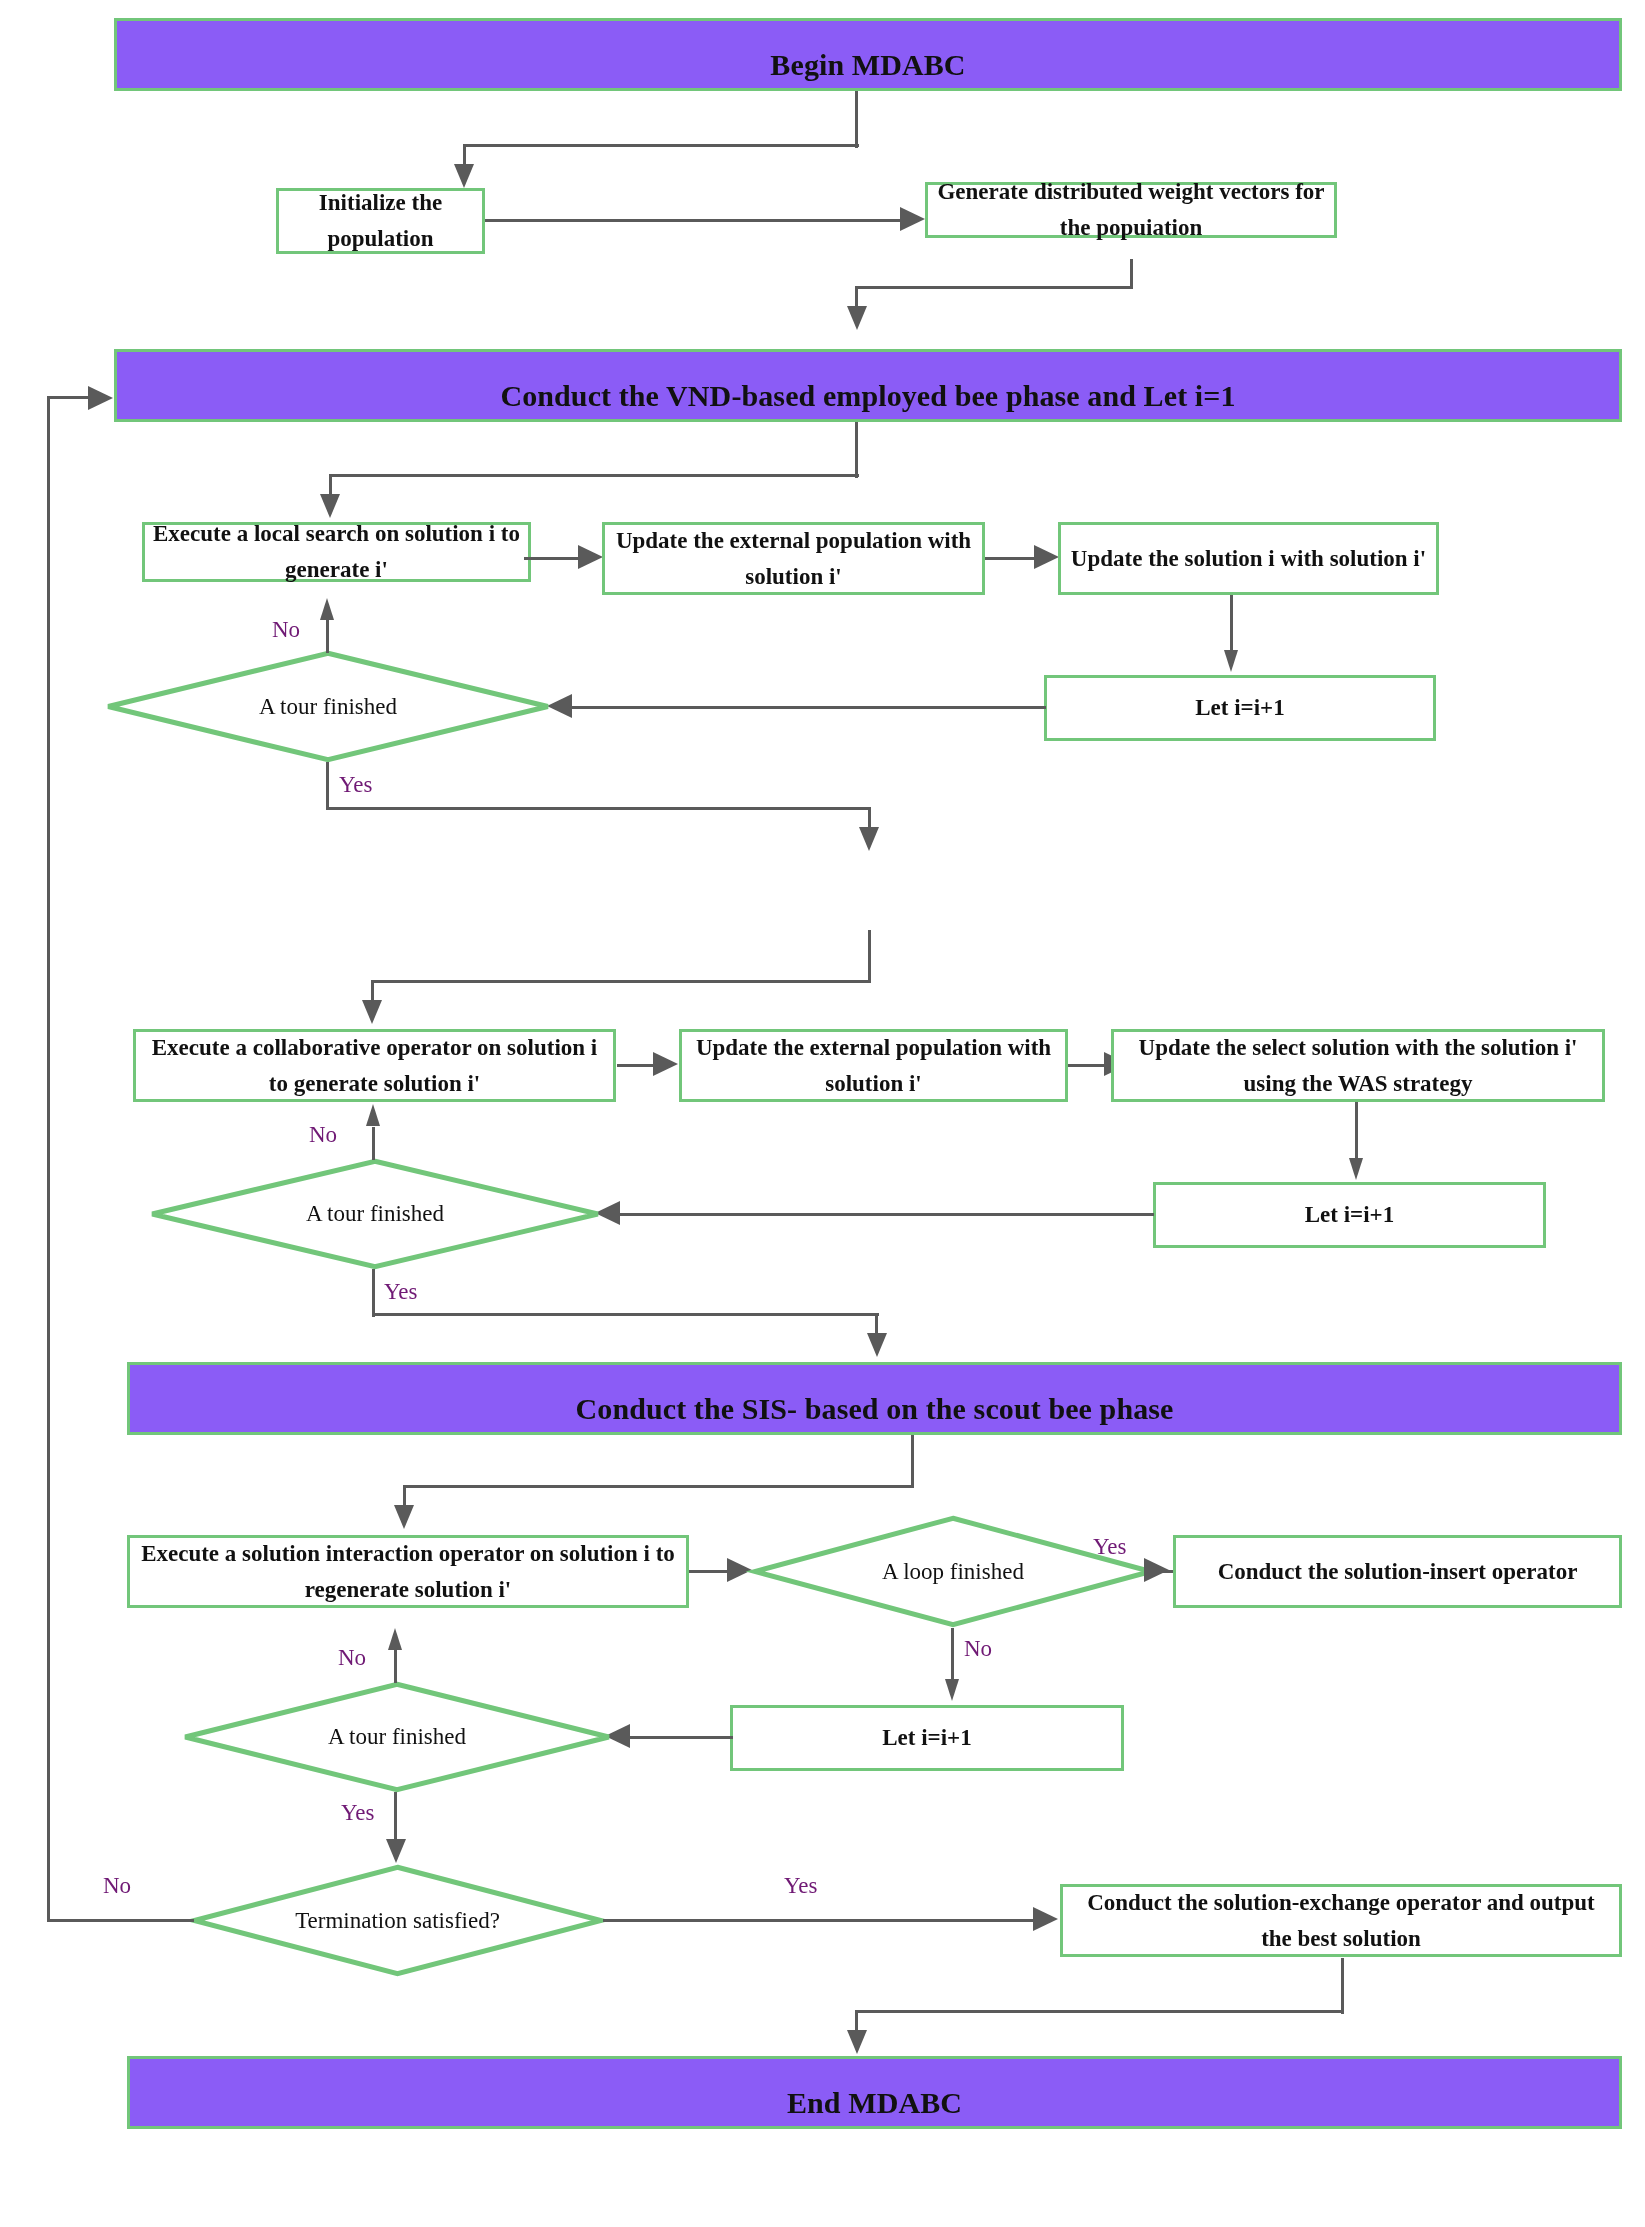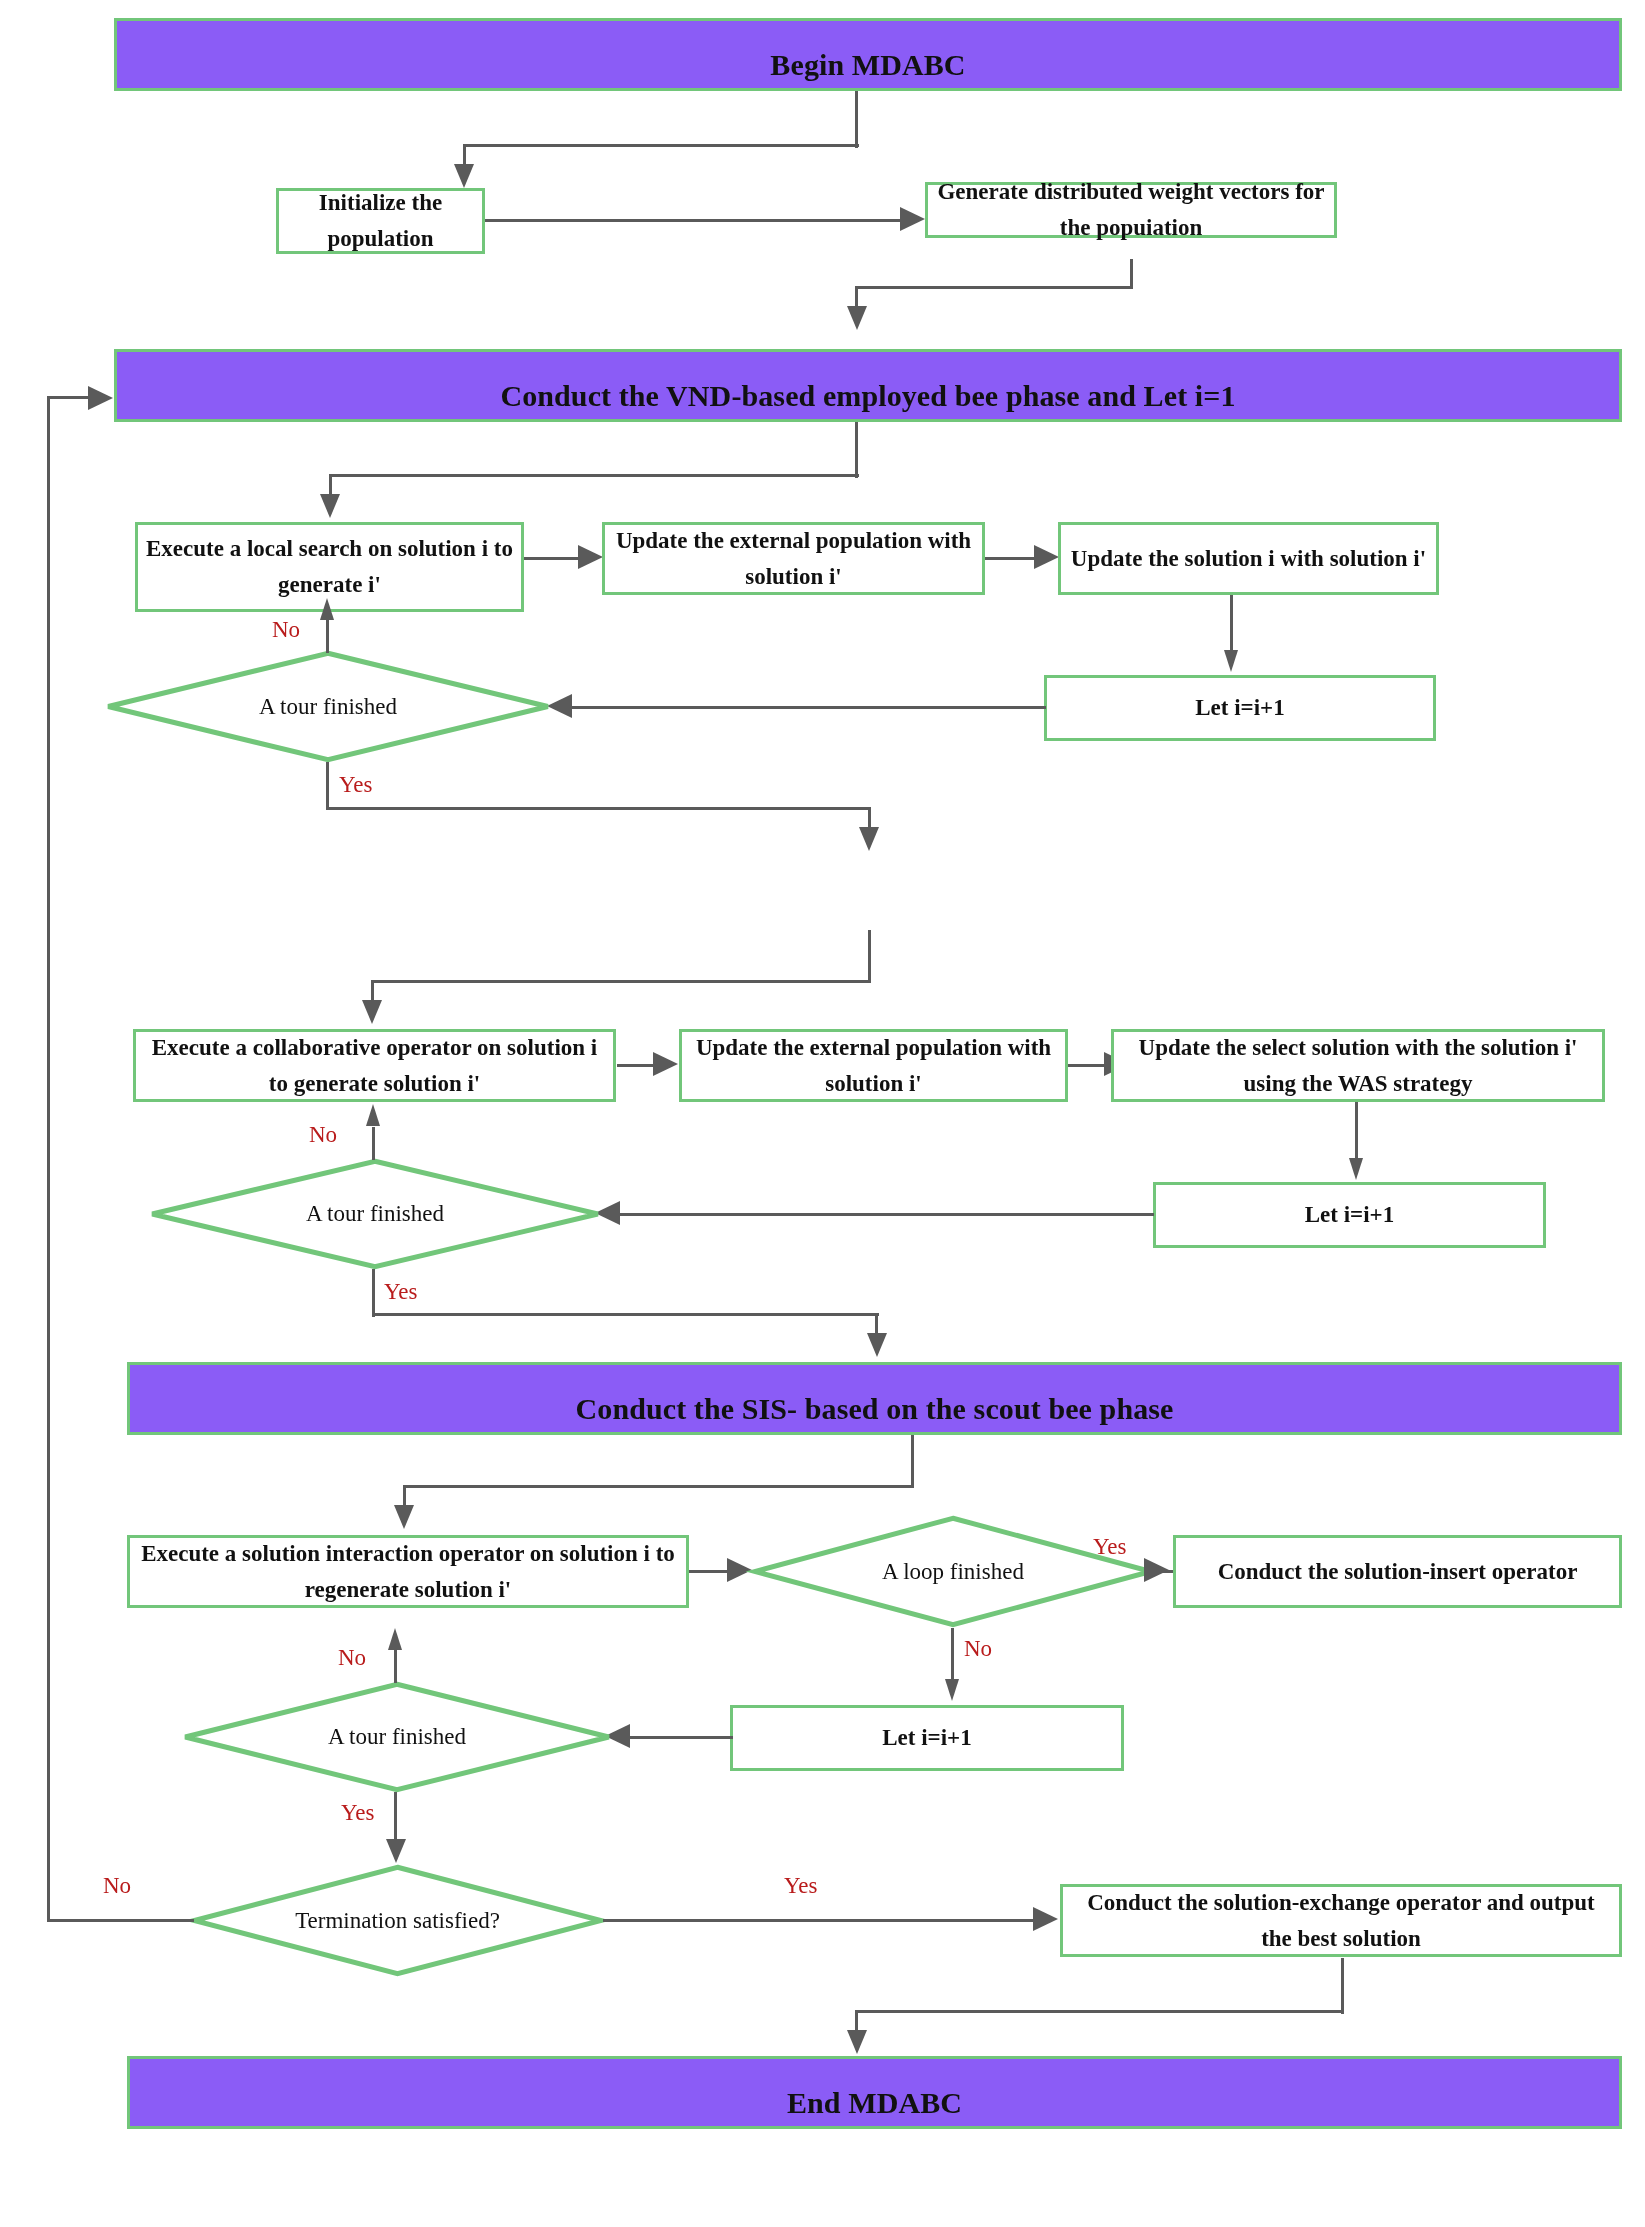--- a/index.html
+++ b/index.html
@@ -103,21 +103,21 @@
   }
   .arrow.up-thin {
     border-left: 7.8px solid transparent;
     border-right: 7.8px solid transparent;
     border-bottom: 22px solid #5a5a5a;
   }
   
   .edge-label {
     position: absolute;
     font-size: 23px;
-    color: #b91c1c;
+    color: #701a75;
     font-weight: normal;
     white-space: nowrap;
   }
 </style>
 </head>
 <body>
 
 <div id="canvas">
 
   <div class="node phase-bar" style="left:114px; top:18px; width:1508px; height:73px;">
@@ -147,21 +147,21 @@
 
   <div class="node phase-bar" style="left:114px; top:349px; width:1508px; height:73px;">
     <span>Conduct the VND-based employed bee phase and Let i=1</span>
   </div>
 
   <div class="conn v-line" style="left:855px; top:422px; height:56px;"></div>
   <div class="conn h-line" style="left:329px; top:474px; width:530px;"></div>
   <div class="conn v-line" style="left:329px; top:474px; height:24.4px;"></div>
   <div class="arrow down" style="left:320px; top:494px;"></div>
 
-  <div class="node proc" style="left:135px; top:522px; width:389px; height:90px;">
+  <div class="node proc" style="left:142px; top:522px; width:389px; height:60px;">
     <span>Execute a local search on solution i to generate  i'</span>
   </div>
 
   <div class="conn h-line" style="left:524px; top:557px; width:60px;"></div>
   <div class="arrow right" style="left:578px; top:545px;"></div>
 
   <div class="node proc" style="left:602px; top:522px; width:383px; height:73px;">
     <span>Update the external population with solution i'</span>
   </div>
 

